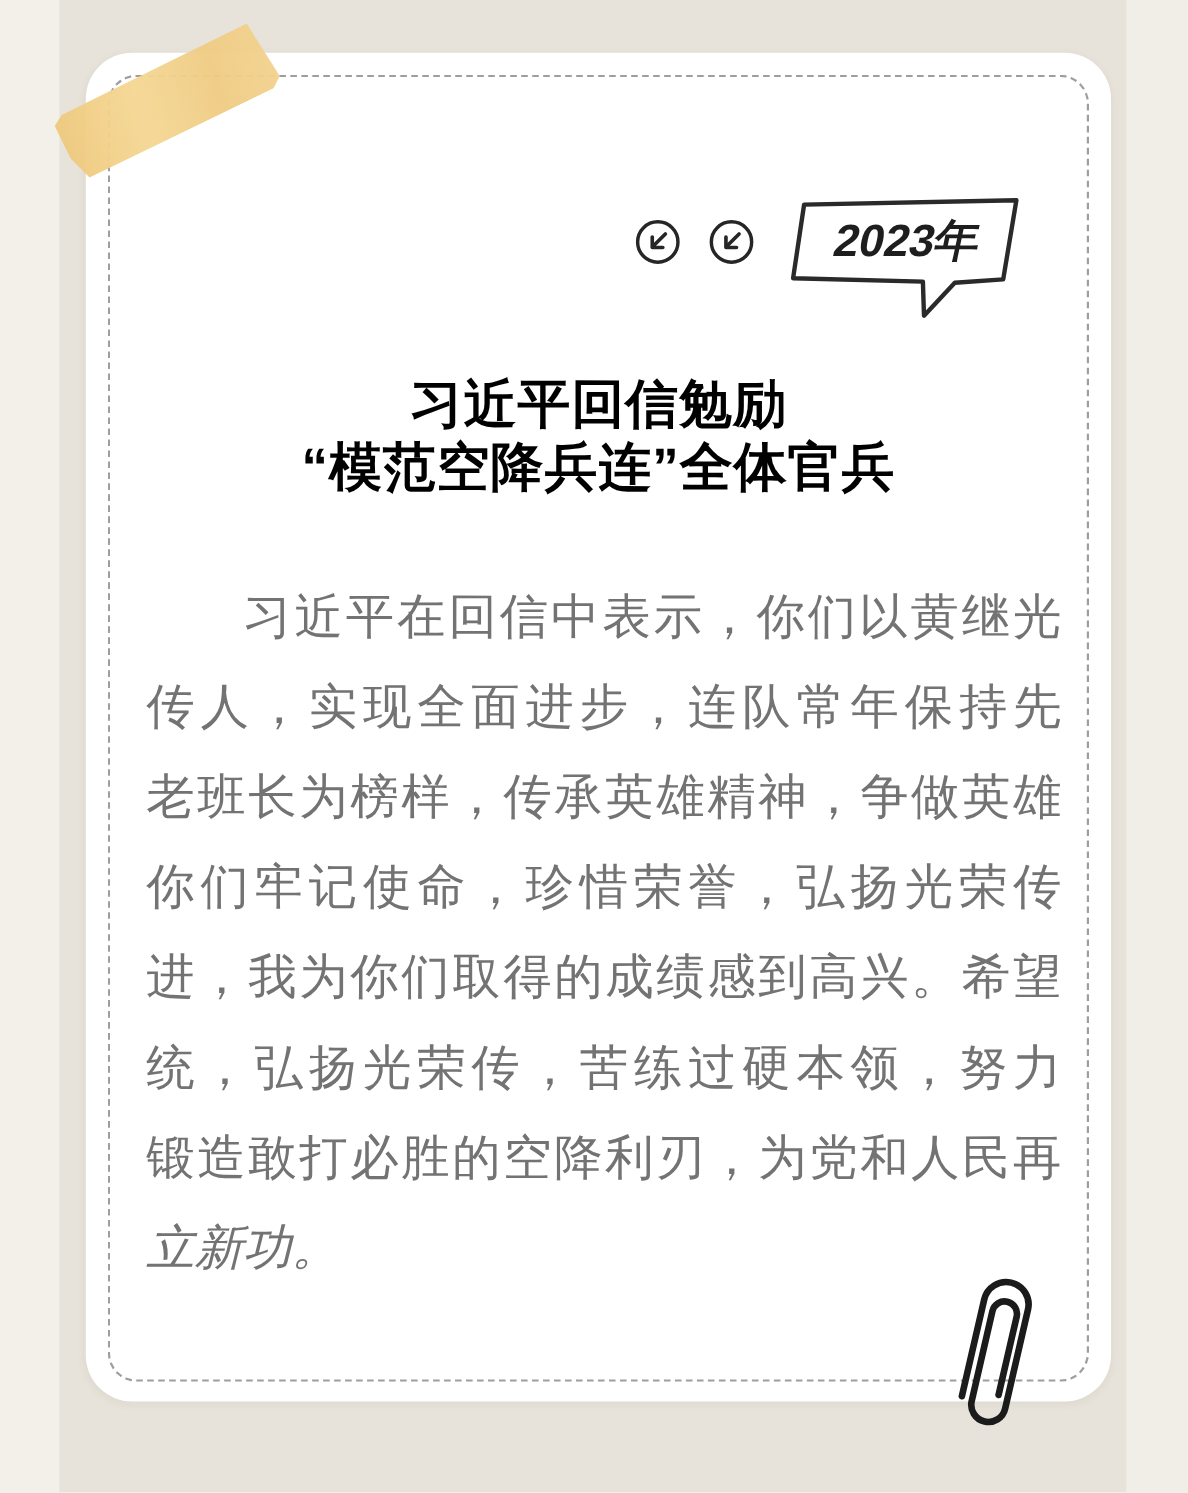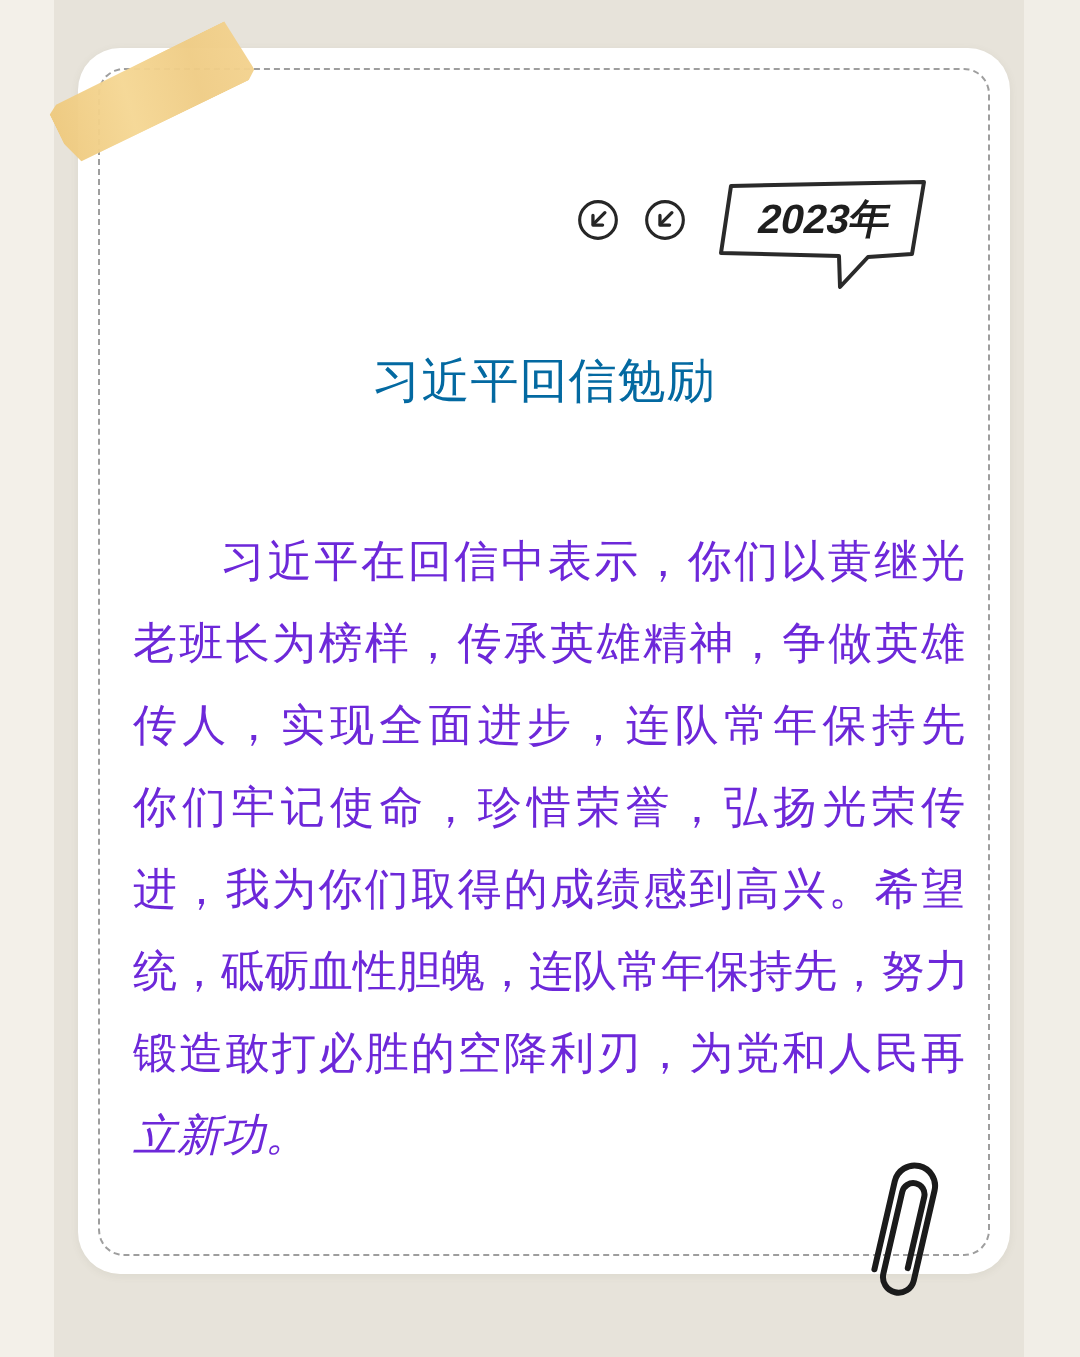--- a/index.html
+++ b/index.html
@@ -49,35 +49,35 @@
   .bubble { position: absolute; left: 718px; top: 180px; width: 212px; height: 116px; }
   .bubble text {
     font-family: "Liberation Sans", "DejaVu Sans", sans-serif;
     font-weight: bold;
     font-size: 41px;
     fill: #1e1e1e;
   }
 
   .title {
     position: absolute;
-    left: 98px; top: 352px;
+    left: 98px; top: 340px;
     width: 892px;
     text-align: center;
-    color: #0369a1;
-    font-weight: 400;
+    color: #000000;
+    font-weight: 700;
     font-size: 48px;
     line-height: 57px;
     letter-spacing: 1px;
   }
 
   .body-text {
     position: absolute;
     left: 133px; top: 520px;
     width: 832px;
-    color: #6d28d9;
+    color: #737373;
     font-size: 44px;
     font-weight: 500;
   }
   .body-line {
     height: 82px;
     line-height: 82px;
     text-align: justify;
     text-align-last: justify;
     text-justify: inter-ideograph;
     white-space: nowrap;
@@ -118,29 +118,30 @@
     </svg>
   </div>
 
   <svg class="bubble" viewBox="0 0 212 116">
     <path d="M13 6 L206 2 L194 74 L150 77 L122 107 L121 76 L3 73 Z" fill="#ffffff" stroke="#2a2a2a" stroke-width="4" stroke-linejoin="round"></path>
     <text text-anchor="middle" transform="translate(104,53) skewX(-12)">2023年</text>
   </svg>
 
   <div class="title">
     <div>习近平回信勉励</div>
+    <div>“模范空降兵连”全体官兵</div>
   </div>
 
   <div class="body-text">
     <div class="body-line first">习近平在回信中表示，你们以黄继光</div>
+    <div class="body-line">传人，实现全面进步，连队常年保持先</div>
     <div class="body-line">老班长为榜样，传承英雄精神，争做英雄</div>
-    <div class="body-line">传人，实现全面进步，连队常年保持先</div>
     <div class="body-line">你们牢记使命，珍惜荣誉，弘扬光荣传</div>
     <div class="body-line">进，我为你们取得的成绩感到高兴。希望</div>
-    <div class="body-line">统，砥砺血性胆魄，连队常年保持先，努力</div>
+    <div class="body-line">统，弘扬光荣传，苦练过硬本领，努力</div>
     <div class="body-line">锻造敢打必胜的空降利刃，为党和人民再</div>
     <div class="body-line last">立新功。</div>
   </div>
 
   <svg class="paperclip" viewBox="0 0 70 160">
     <path d="M 16 120 L 16 36 A 19 19 0 0 1 54 36 L 54 122 A 14.5 14.5 0 0 1 25 122 L 25 44 A 10.5 10.5 0 0 1 46 44 L 46 112" fill="none" stroke="#1b1b1b" stroke-width="5.6" stroke-linecap="round"></path>
   </svg>
 
 </div>
 

